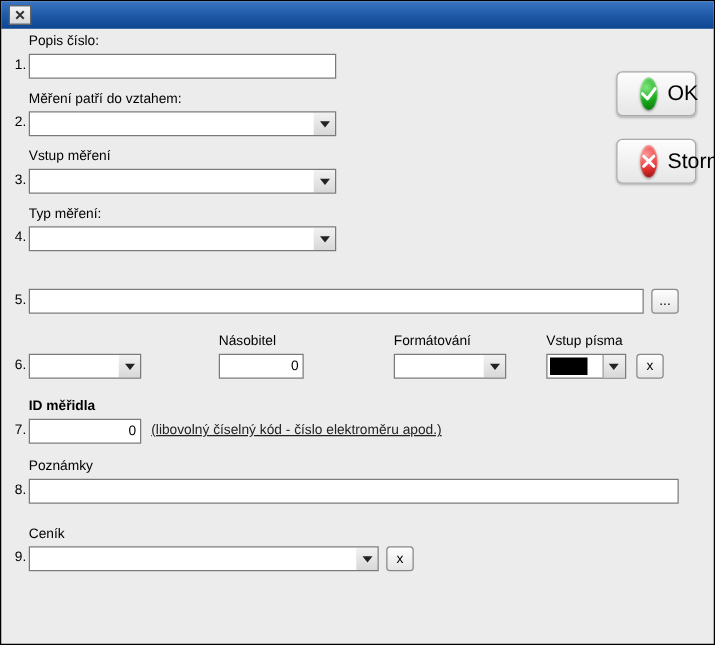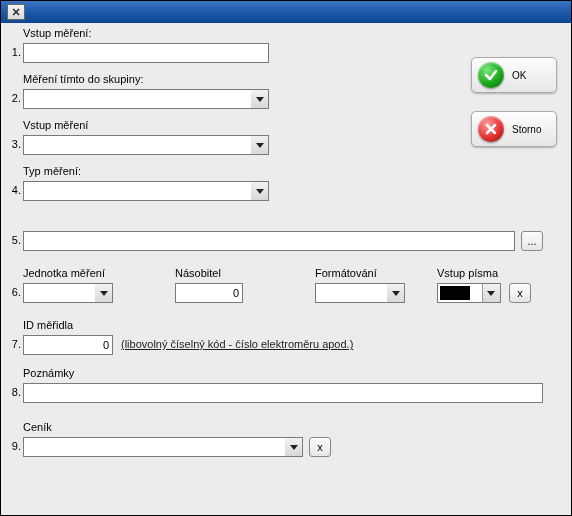--- a/index.html
+++ b/index.html
@@ -80,29 +80,29 @@
     margin-top:-2px;
     border-left:4px solid transparent;
     border-right:4px solid transparent;
     border-top:5px solid #222;
     pointer-events:none;
   }
   .num { text-align: right; }
   .btn-side {
     position:absolute;
     right: 14px;
-    width: 86px; height: 36px;
+    width: 64px; height: 36px;
     border: 1px solid #aaa;
     border-radius: 5px;
     background: linear-gradient(to bottom,#fdfdfd,#e6e6e6);
     box-shadow: 0 1px 2px rgba(0,0,0,0.25);
     display:flex; align-items:center;
-    padding-left:6px;
+    padding-left:18px;
     cursor:pointer;
-    font-size:10px;
+    font-size:17px;
   }
   .btn-side .ic {
     width:26px; height:26px; border-radius:50%;
     display:flex; align-items:center; justify-content:center;
     margin-right:8px;
     box-shadow: inset 0 1px 2px rgba(255,255,255,0.6), 0 1px 2px rgba(0,0,0,0.4);
   }
   .ic-ok { background: radial-gradient(circle at 35% 30%, #7de87d, #1aa81a 55%, #0a6b0a); }
   .ic-cancel { background: radial-gradient(circle at 35% 30%, #ff9a9a, #e43232 55%, #8a0d0d); }
   .ic svg { width:14px; height:14px; }
@@ -171,27 +171,27 @@
     <div class="btn-side" style="top:88px;">
       <span class="ic ic-cancel">
         <svg viewBox="0 0 14 14">
             <path d="M3 3 L11 11 M11 3 L3 11" stroke="#fff" stroke-width="2.5" fill="none" stroke-linecap="round"></path>
           </svg>
       </span>
       <span>Storno</span>
     </div>
 
     <div class="group" style="left:22px; top:4px;">
-      <span class="row-label">Vstup měření:</span>
+      <span class="row-label">Popis číslo:</span>
     </div>
     <span class="n" style="left:4px; top:23px;">1.</span>
     <input class="inp" style="position: absolute; left: 22px; top: 20px; width: 246px;" value="">
 
     <div class="group" style="left:22px; top:50px;">
-      <span class="row-label">Měření tímto do skupiny:</span>
+      <span class="row-label">Měření patří do vztahem:</span>
     </div>
     <span class="n" style="left:4px; top:69px;">2.</span>
     <span class="sel-wrap" style="position:absolute; left:22px; top:66px;">
       <select class="sel" style="width:246px;"></select>
     </span>
 
     <div class="group" style="left:22px; top:96px;">
       <span class="row-label">Vstup měření</span>
     </div>
     <span class="n" style="left:4px; top:115px;">3.</span>
@@ -206,23 +206,20 @@
     <span class="sel-wrap" style="position:absolute; left:22px; top:158px;">
       <select class="sel" style="width:246px;"></select>
     </span>
 
     <span class="n" style="left:4px; top:211px;">5.</span>
     <input class="inp" style="position: absolute; left: 22px; top: 208px; width: 492px;" value="">
     <div class="small-btn" style="position:absolute; left:520px; top:208px;">
       <span>...</span>
     </div>
 
-    <div class="group" style="left:22px; top:244px;">
-      <span class="row-label">Jednotka měření</span>
-    </div>
     <div class="group" style="left:174px; top:244px;">
       <span class="row-label">Násobitel</span>
     </div>
     <div class="group" style="left:314px; top:244px;">
       <span class="row-label">Formátování</span>
     </div>
     <div class="group" style="left:436px; top:244px;">
       <span class="row-label">Vstup písma</span>
     </div>
     <span class="n" style="left:4px; top:263px;">6.</span>
@@ -234,21 +231,21 @@
       <select class="sel" style="width:90px;"></select>
     </span>
     <div class="color-sel" style="position:absolute; left:436px; top:260px;">
       <div class="swatch"></div>
       <div class="arrow"></div>
     </div>
     <div class="small-btn" style="position:absolute; left:508px; top:260px;">
       <span>x</span>
     </div>
 
-    <div class="group" style="left:22px; top:296px;">
+    <div class="group" style="left:22px; top:296px;font-weight:bold;">
       <span class="row-label">ID měřidla</span>
     </div>
     <span class="n" style="left:4px; top:315px;">7.</span>
     <input class="inp num" style="position: absolute; left: 22px; top: 312px; width: 90px;" value="0">
     <span class="hint" style="position:absolute; left:120px; top:315px;text-decoration:underline;">(libovolný číselný kód - číslo elektroměru apod.)</span>
 
     <div class="group" style="left:22px; top:344px;">
       <span class="row-label">Poznámky</span>
     </div>
     <span class="n" style="left:4px; top:363px;">8.</span>

